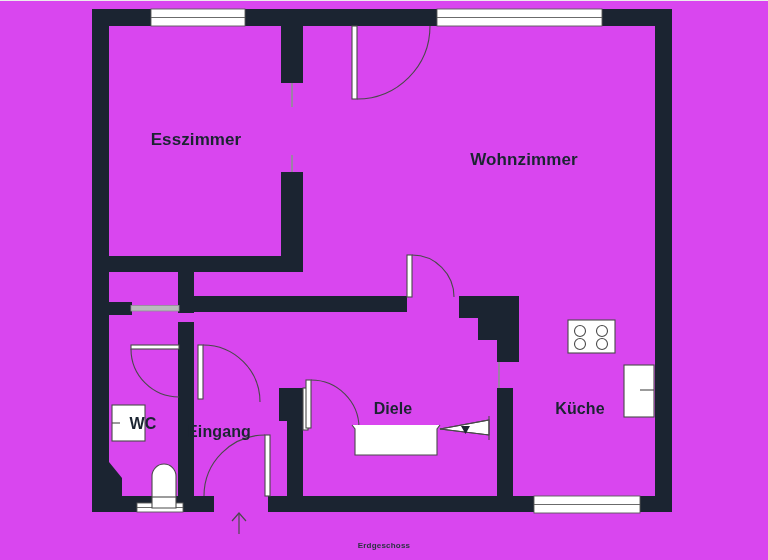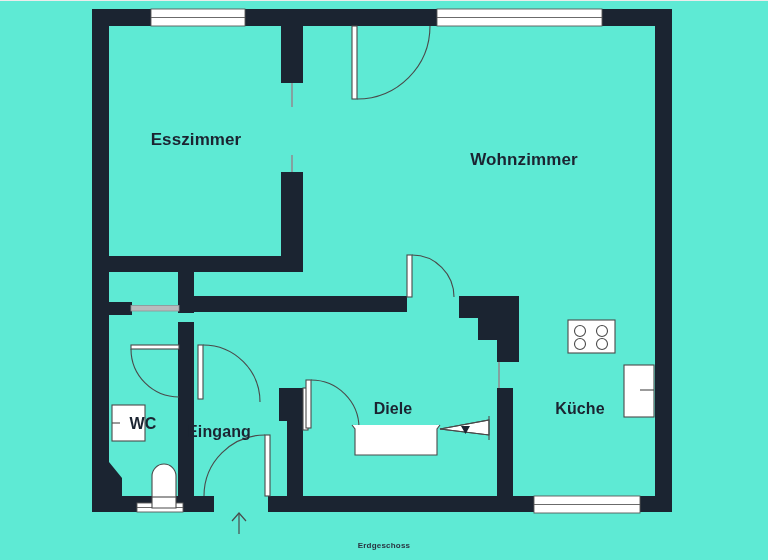--- a/index.html
+++ b/index.html
@@ -12,21 +12,21 @@
     height: 560px;
     font-family: "Liberation Sans", sans-serif;
     position: relative;
     overflow: hidden;
   }
   #plan-root {
     position: absolute;
     left: 0; top: 0;
     width: 768px;
     height: 560px;
-    background: #5eead4;
+    background: #d946ef;
   }
   .top-rule {
     position: absolute;
     left: 0; top: 0;
     width: 768px;
     height: 1px;
     background: #ececec;
   }
   svg.floorplan {
     position: absolute;

